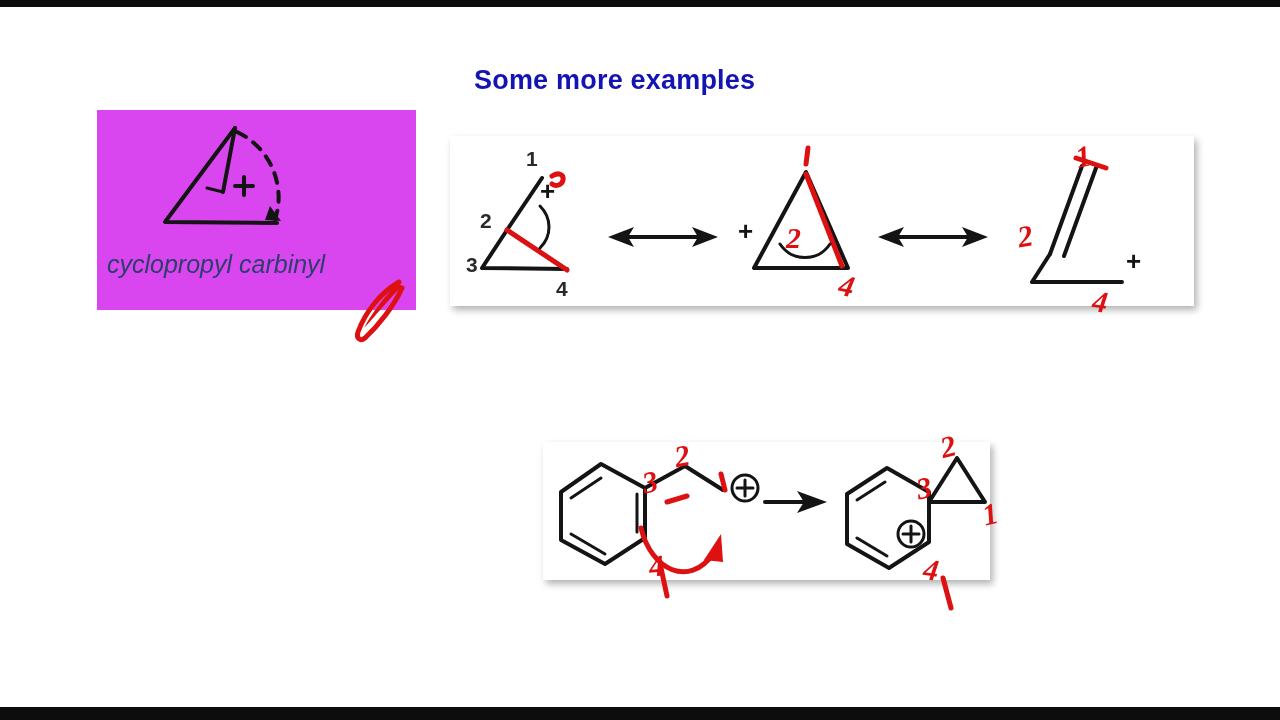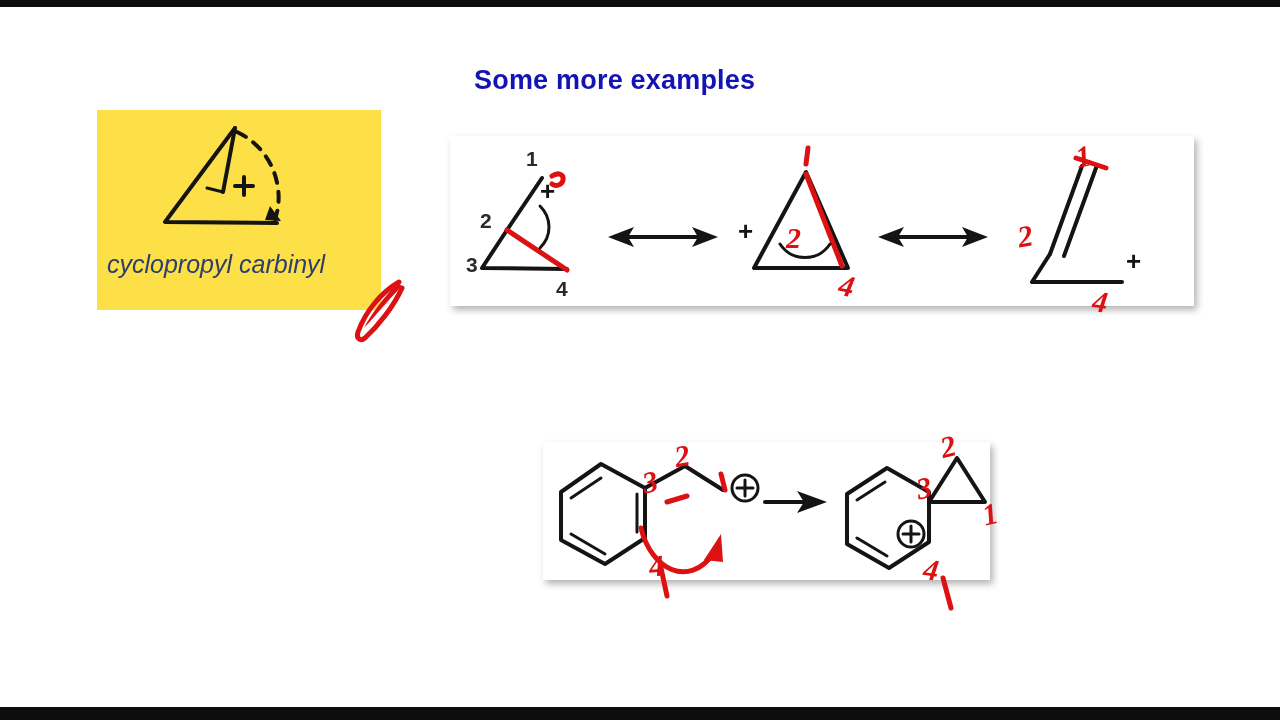--- a/index.html
+++ b/index.html
@@ -33,23 +33,23 @@
     letter-spacing: 0.2px;
     white-space: nowrap;
     margin-top: 23px;
   }
 
   
   #cyclopropyl-panel {
     position: absolute;
     left: 97px;
     top: 110px;
-    width: 284px;
+    width: 319px;
     height: 200px;
-    background: #fde047;
+    background: #d946ef;
   }
   #cyclopropyl-structure {
     position: absolute;
     left: 60px;
     top: 10px;
   }
   #cyclopropyl-label {
     position: absolute;
     left: 10px;
     top: 140px;

